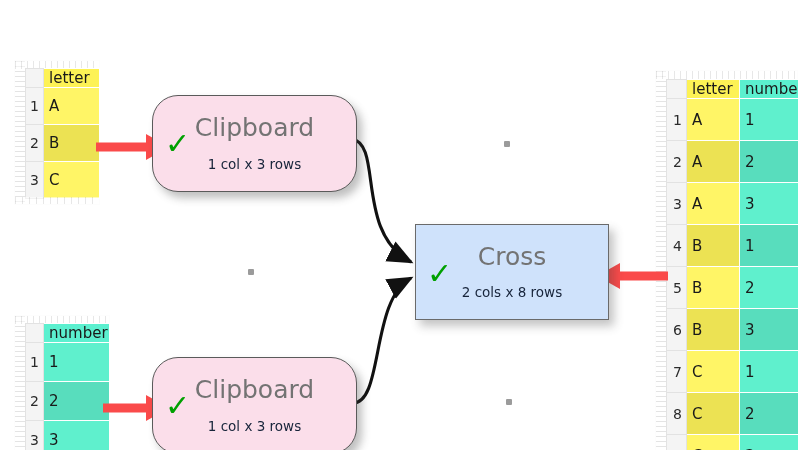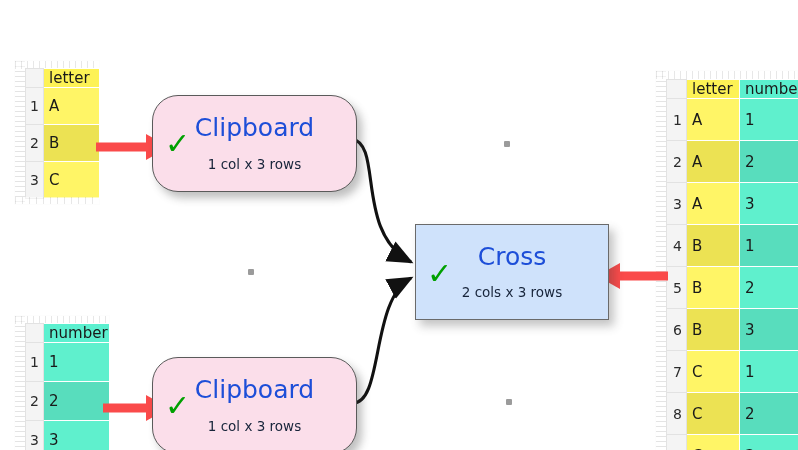--- a/index.html
+++ b/index.html
@@ -113,21 +113,21 @@
   .node {
     position: absolute;
     box-sizing: border-box;
     display: flex;
     flex-direction: column;
     align-items: center;
     justify-content: center;
   }
   .node .title {
     font-size: 25px;
-    color: #1d4ed8;
+    color: #737373;
     line-height: 1.05;
     margin-bottom: 14px;
   }
   .node .sub {
     font-size: 13.5px;
     color: #17243a;
   }
   .node-clipboard {
     background: #fbdeea;
     border: 1.6px solid #5a5a5a;
@@ -335,16 +335,16 @@
 
   <div class="node node-clipboard" style="left:152px; top:309px; width:205px; height:97px;">
     <span class="tick">✓</span>
     <div class="title">Clipboard</div>
     <div class="sub">1 col x 3 rows</div>
   </div>
 
   <div class="node node-cross" style="left:415px; top:176px; width:194px; height:96px;">
     <span class="tick">✓</span>
     <div class="title">Cross</div>
-    <div class="sub">2 cols x 3 rows</div>
+    <div class="sub">2 cols x 8 rows</div>
   </div>
 
 </div>
 
 </body></html>

